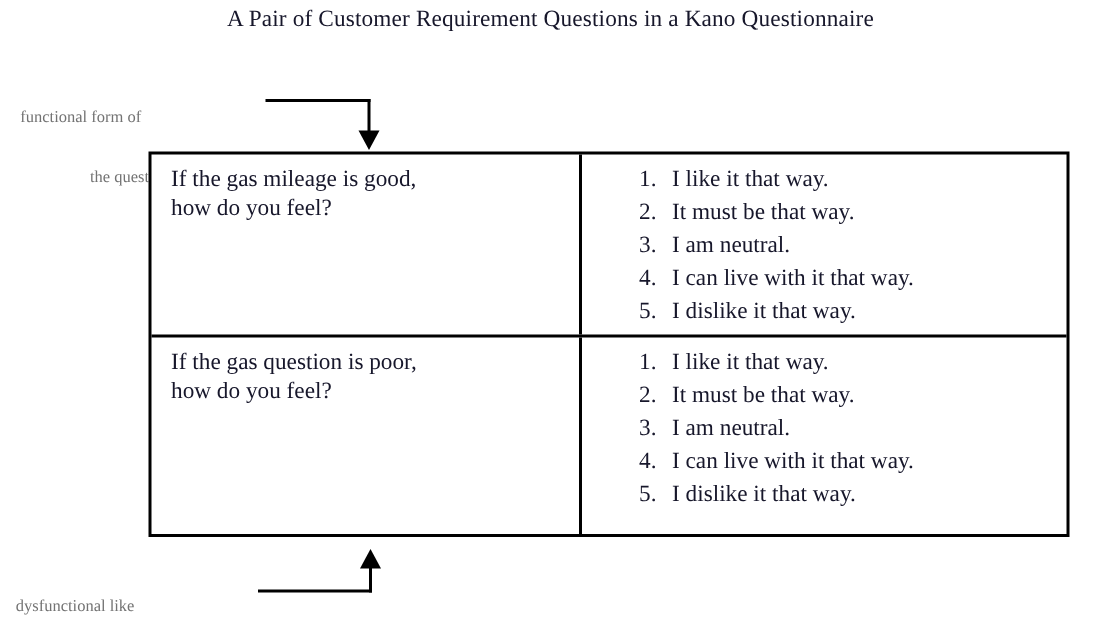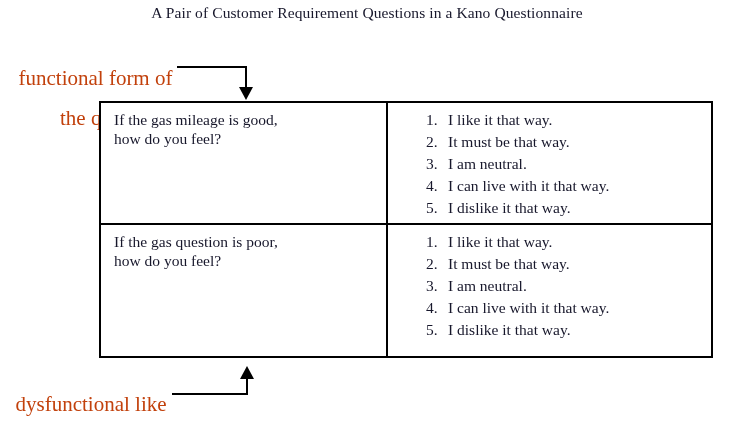--- a/index.html
+++ b/index.html
@@ -25,23 +25,23 @@
     text-align: center;
     font-size: 15.5px;
     letter-spacing: 0.1px;
     color: #17172b;
     white-space: nowrap;
   }
 
   
   .callout-label {
     position: absolute;
-    font-size: 21px;
+    font-size: 11px;
     line-height: 20px;
-    color: #c2410c;
+    color: #737373;
     white-space: pre;
   }
   #functional-label {
     left: 8px;
     top: 48px;
     text-align: left;
   }
   #functional-label .l2 { display: block; padding-left: 52px; }
 
   #dysfunctional-label {

